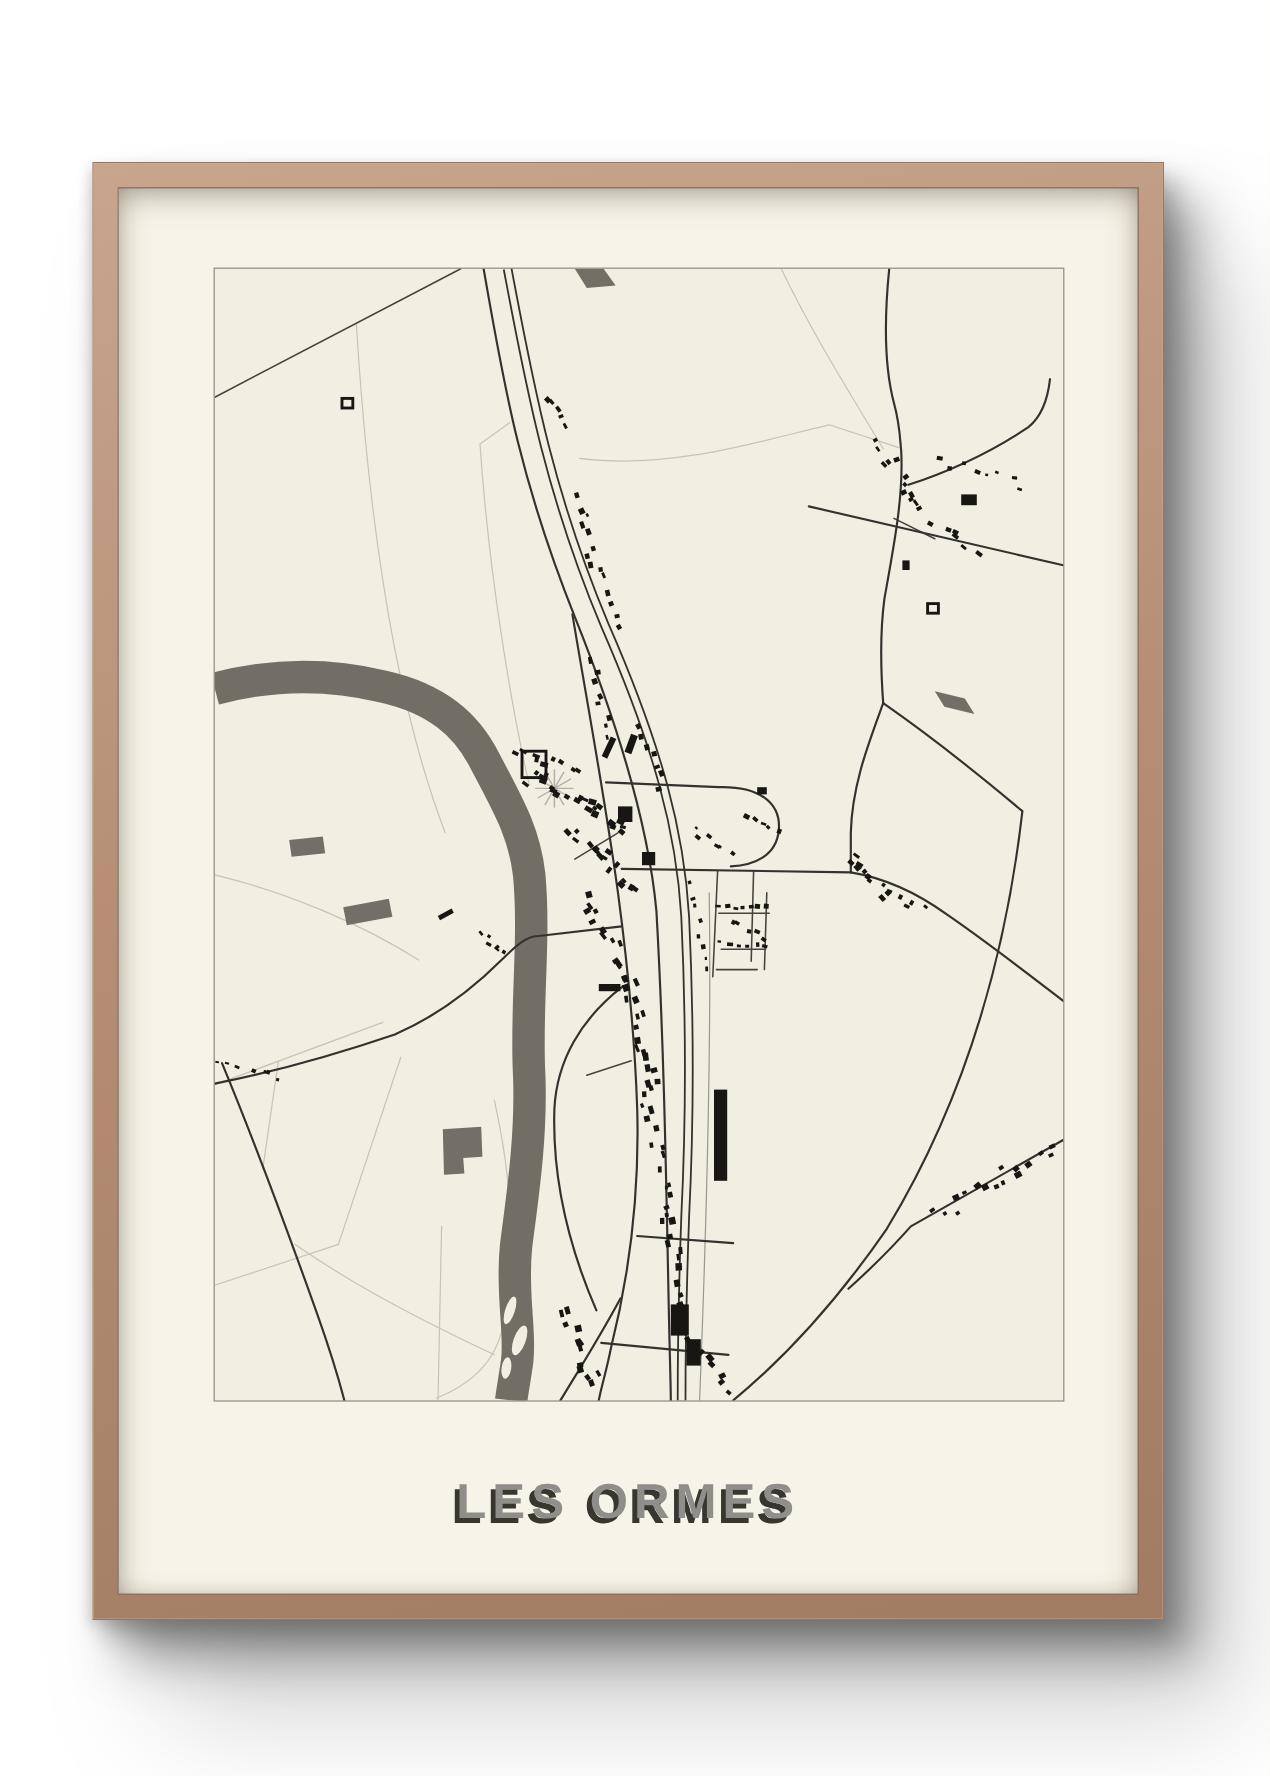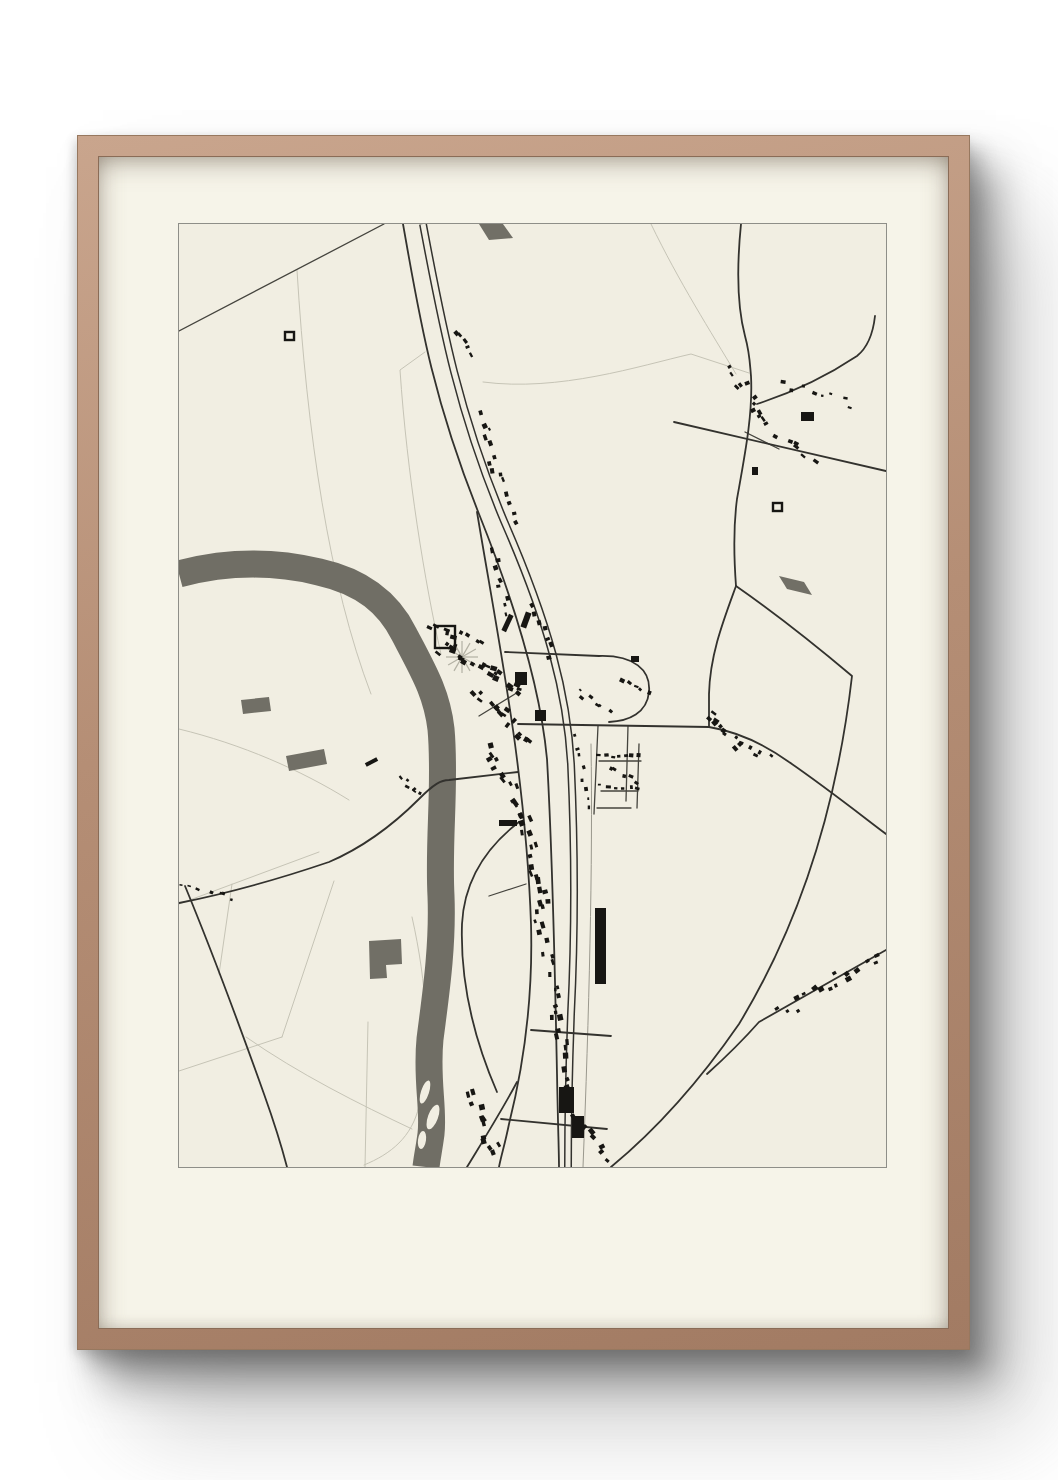--- a/index.html
+++ b/index.html
@@ -396,15 +396,16 @@
             <rect x="320" y="596" width="18" height="6" fill="#171613" transform="rotate(0 329 599)"></rect>
             <rect x="416" y="684" width="11" height="76" fill="#171613" transform="rotate(0 421.5 722)"></rect>
             <rect x="380" y="863" width="15" height="26" fill="#171613" transform="rotate(0 387.5 876)"></rect>
             <rect x="393" y="892" width="12" height="22" fill="#171613" transform="rotate(0 399 903)"></rect>
             <rect x="186" y="536" width="13" height="4" fill="#171613" transform="rotate(-28 192.5 538)"></rect>
             <rect x="622" y="188" width="13" height="9" fill="#171613" transform="rotate(0 628.5 192.5)"></rect>
             <rect x="452" y="432" width="8" height="6" fill="#171613" transform="rotate(0 456 435)"></rect>
             <rect x="573" y="243" width="6" height="8" fill="#171613" transform="rotate(0 576 247)"></rect>
           </svg>
       </div>
+      <h1 class="poster-title" style="color: rgb(143, 142, 138); text-shadow: rgb(56, 55, 47) -4px 4px 0px;">LES ORMES</h1>
     </div>
   </div>
 </div>
 
 </body></html>

